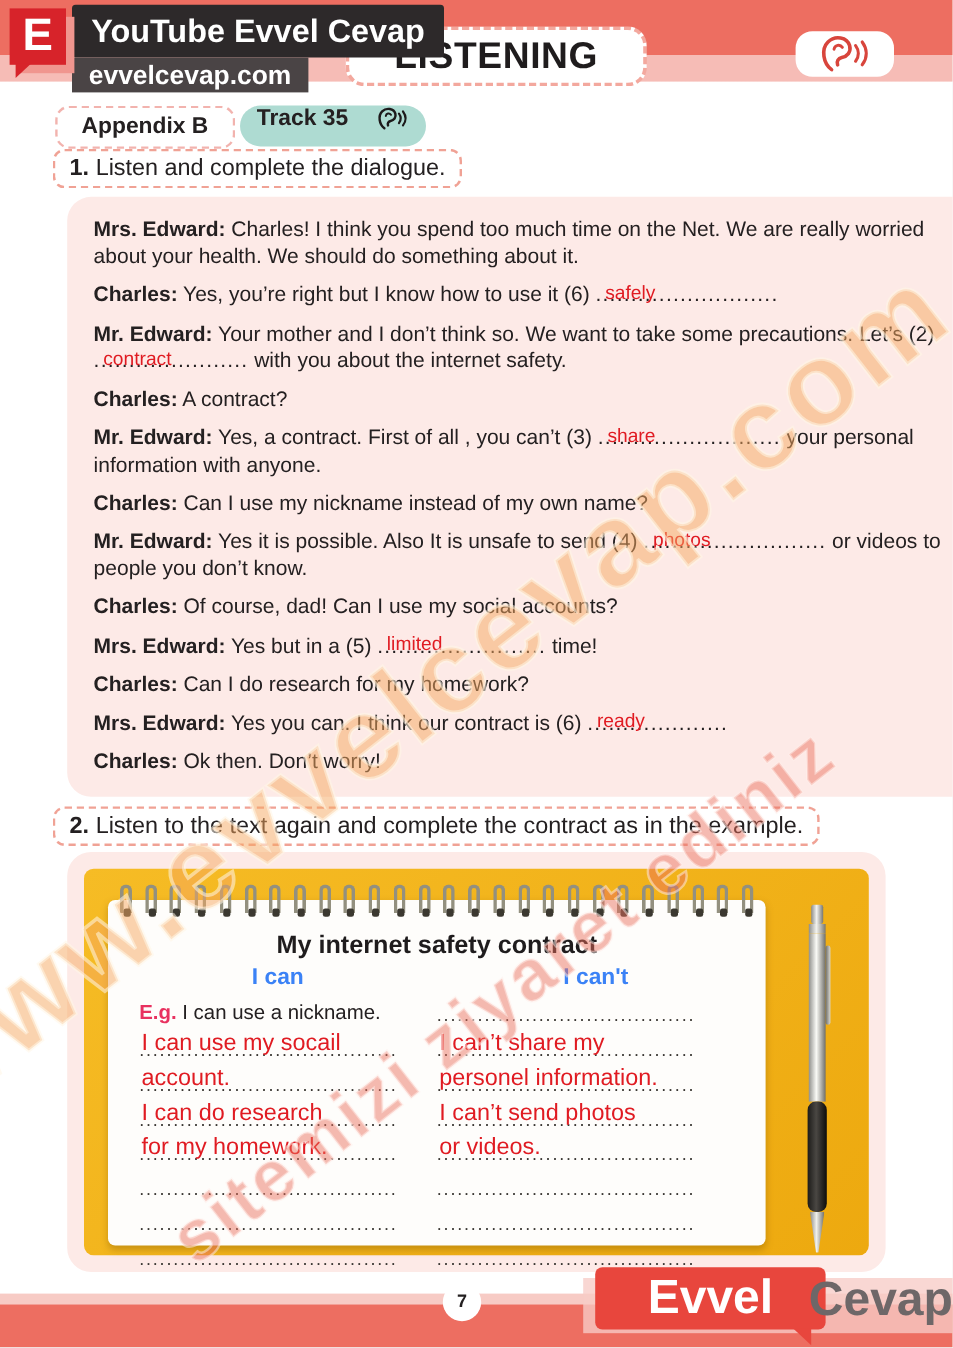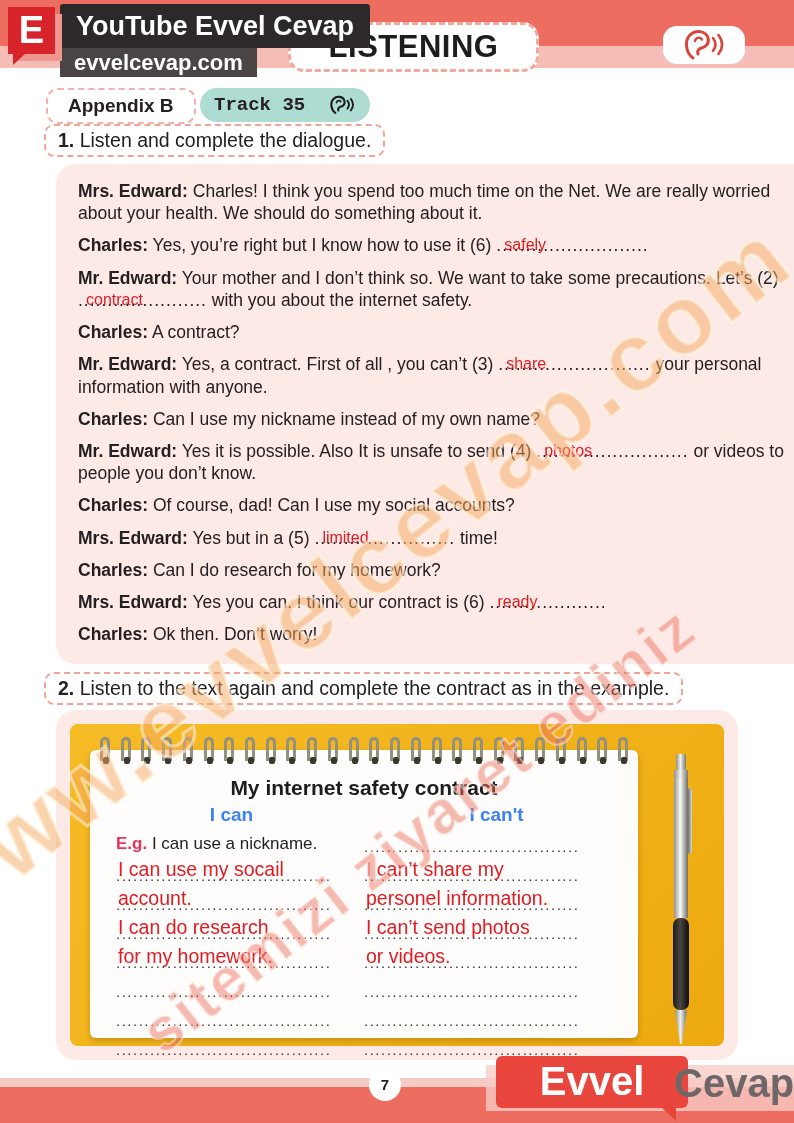--- a/index.html
+++ b/index.html
@@ -25,21 +25,21 @@
   .listening-box { position:absolute; left:288px; top:22px; width:245px; height:44px; background:#fff;
     border:3px dashed #f3a89e; border-radius:16px; display:flex; align-items:center; justify-content:center;
     font-size:31px; font-weight:800; letter-spacing:.5px; color:#1f1c1d; z-index:10; }
   .ear-badge { position:absolute; left:663px; top:26px; width:82px; height:38px; background:#fff;
     border-radius:14px; display:flex; align-items:center; justify-content:center; z-index:10; }
 
   
   .appendix { position:absolute; left:46px; top:88px; height:32px; padding:0 20px; background:#fff;
     border:2px dashed #f2b3ae; border-radius:12px; font-weight:800; font-size:19px; line-height:32px; }
   .track { position:absolute; left:200px; top:88px; height:34px; padding:0 14px; background:#aedbd2;
-    border-radius:17px; font-weight:800; font-size:19px; display:flex; align-items:center; gap:23px;font-family:Liberation Mono, monospace; }
+    border-radius:17px; font-weight:800; font-size:19px; display:flex; gap:23px; }
 
   .instr { position:absolute; background:#fff; border:2.5px dashed #f0a295; border-radius:10px;
     font-size:19.5px; padding:3px 12px; white-space:nowrap; }
   .instr .num { font-weight:800; }
   #instr1 { left:44px; top:124px; }
   #instr2 { left:44px; top:672px; }
 
   
   .dialogue { position:absolute; left:56px; top:164px; width:778px; height:500px; background:#fdeae7;
     border-radius:20px; padding:16px 22px; box-sizing:border-box; font-size:17.5px; line-height:1.27; z-index:1; }

